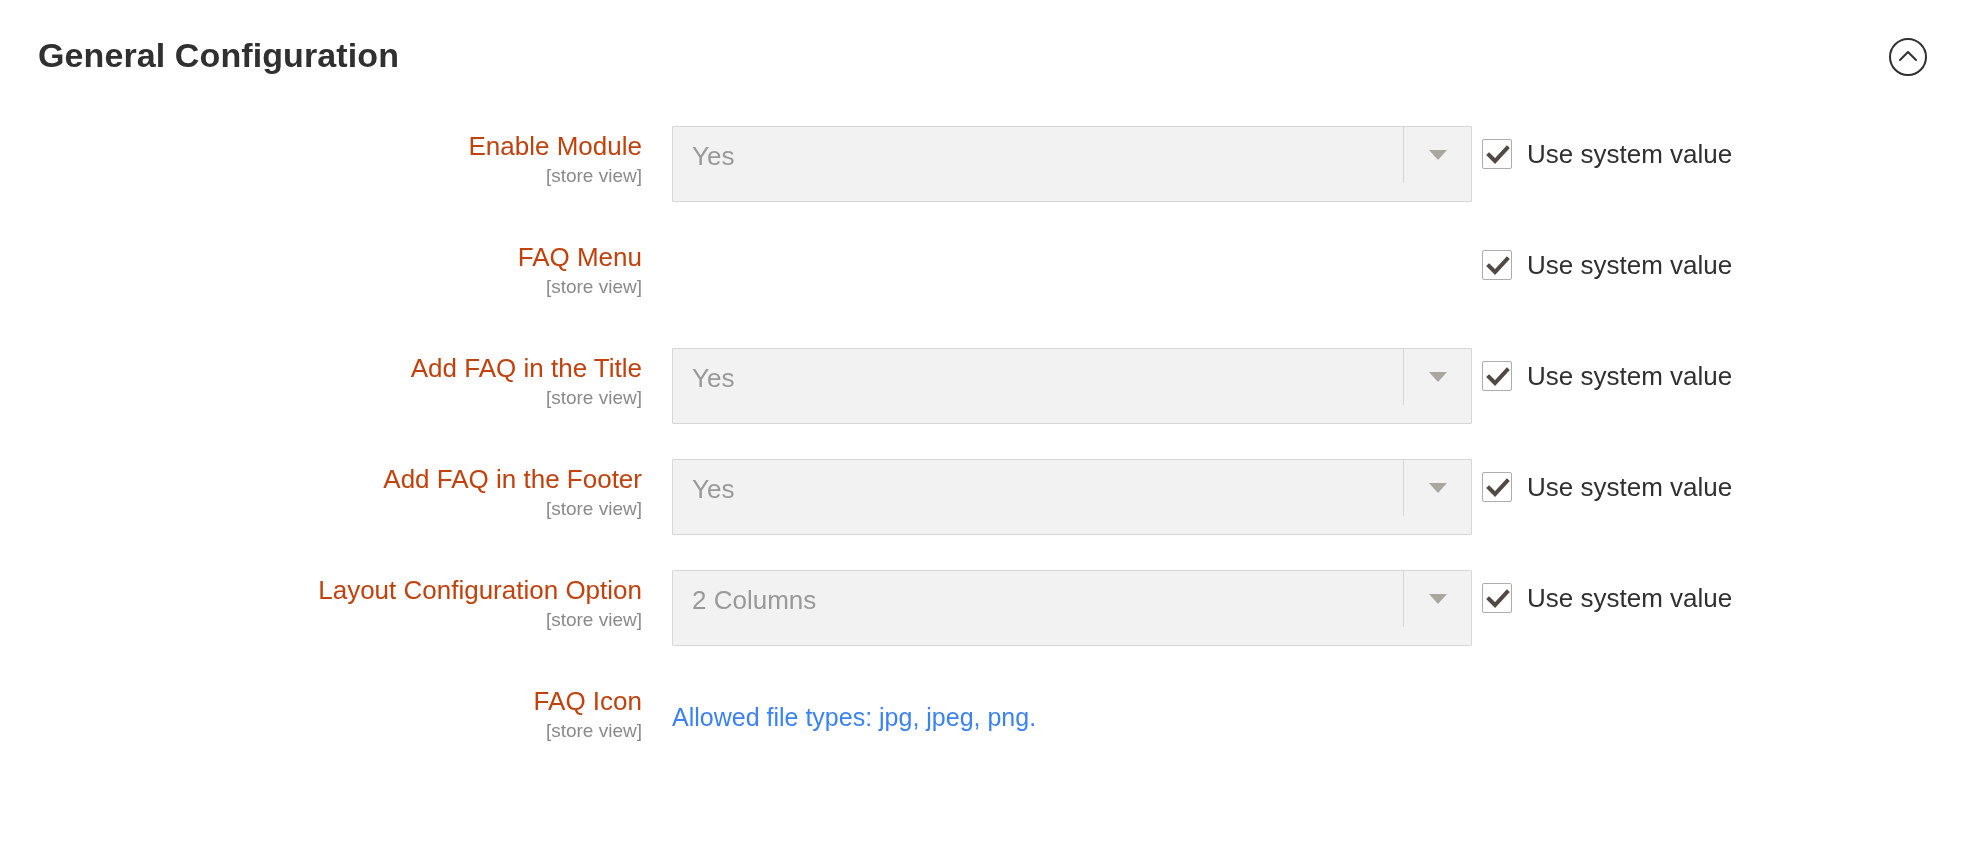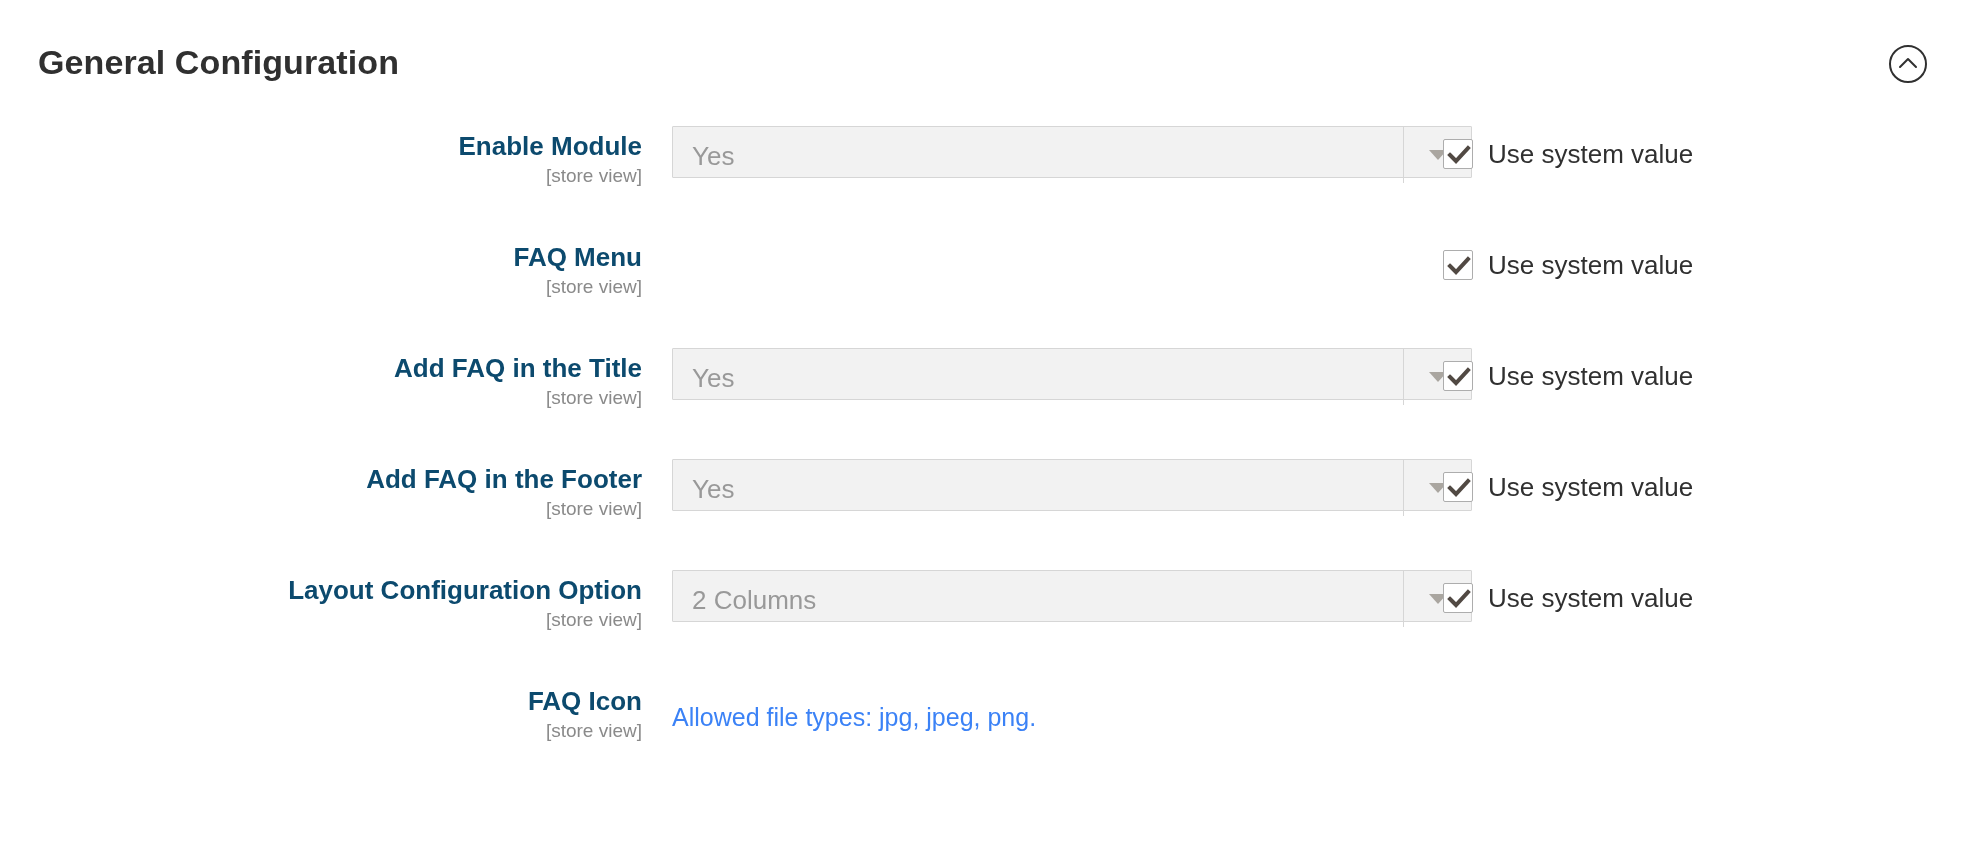--- a/index.html
+++ b/index.html
@@ -20,21 +20,21 @@
   .page {
     position: relative;
     width: 1982px;
     height: 850px;
   }
 
   
   .section-header {
     position: absolute;
     left: 0;
-    top: 7px;
+    top: 0;
     width: 1632px;
     height: 112px;
   }
   .section-title {
     position: absolute;
     left: 38px;
     top: 31px;
     font-size: 34px;
     font-weight: 700;
     color: #303030;
@@ -68,22 +68,22 @@
   .field-label-wrap {
     position: absolute;
     left: 0;
     top: 18px;
     width: 642px;
     text-align: right;
   }
   .field-label {
     display: block;
     font-size: 26px;
-    font-weight: 700;
-    color: #0c4a6e;
+    font-weight: 400;
+    color: #c2410c;
     line-height: 32px;
     white-space: nowrap;
   }
   .field-scope {
     display: block;
     font-size: 19px;
     font-weight: 400;
     color: #8a8a8a;
     line-height: 26px;
     margin-top: 1px;
@@ -94,21 +94,21 @@
   .control-area {
     position: absolute;
     left: 672px;
     top: 14px;
   }
 
   
   .ctl-box {
     position: relative;
     width: 800px;
-    height: 52px;
+    height: 76px;
     box-sizing: border-box;
     background: #f2f2f2;
     border: 1px solid #d6d6d6;
     border-radius: 1px;
     padding-left: 17px;
   }
   .ctl-value {
     position: absolute;
     left: 19px;
     top: 0;
@@ -139,21 +139,21 @@
     width: 0;
     height: 0;
     border-left: 9px solid transparent;
     border-right: 9px solid transparent;
     border-top: 10px solid #aaa6a0;
   }
 
   
   .system-value {
     position: absolute;
-    left: 1443px;
+    left: 1482px;
     top: 26px;
     display: flex;
     align-items: center;
     cursor: pointer;
     user-select: none;
   }
   .cbx {
     width: 30px;
     height: 30px;
     box-sizing: border-box;

